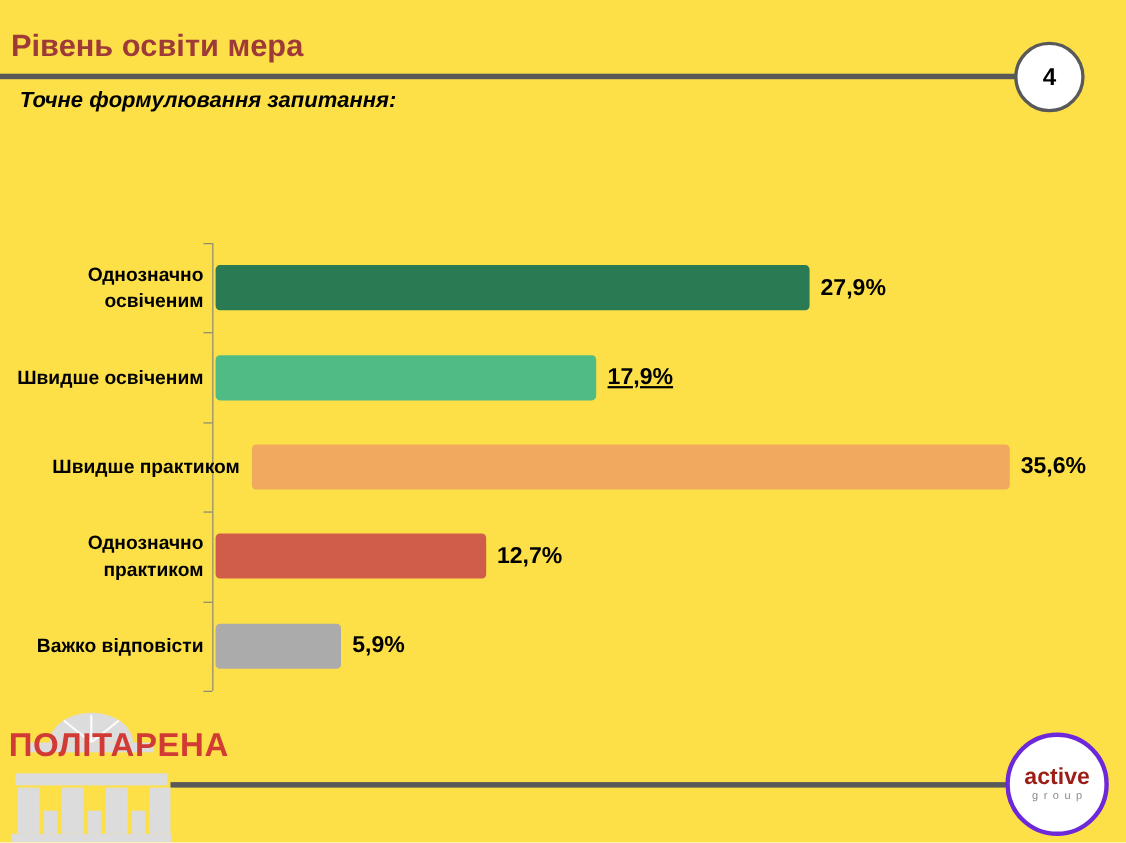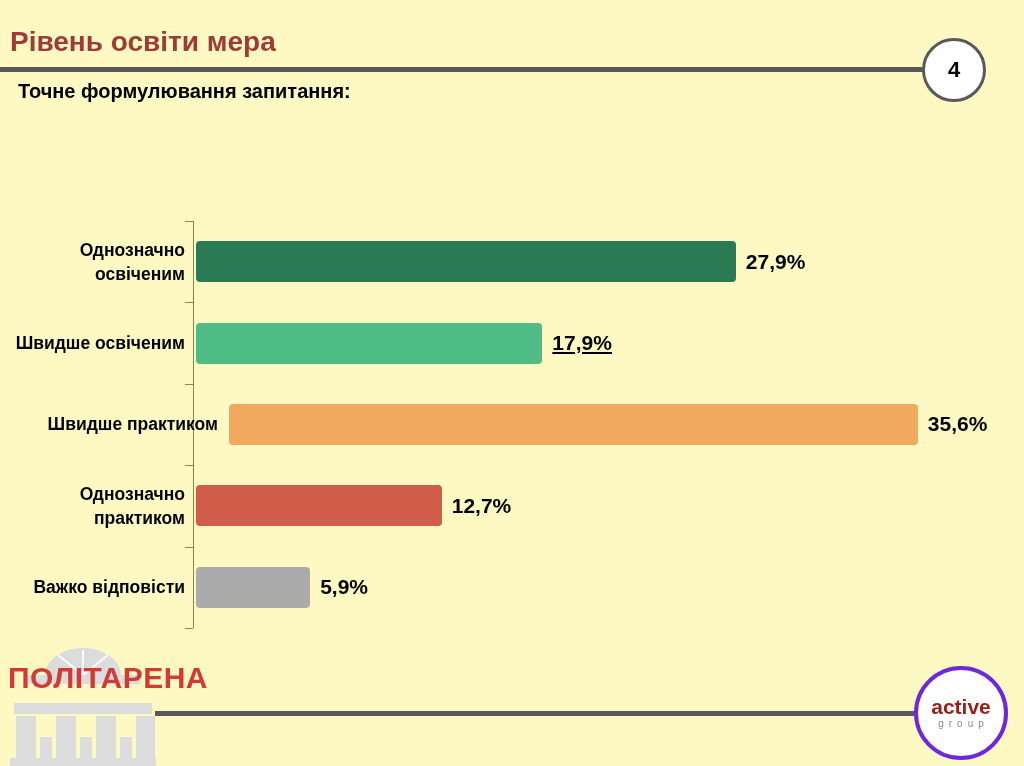--- a/index.html
+++ b/index.html
@@ -1,36 +1,36 @@
 <!DOCTYPE html>
 <html><head>
 <meta charset="utf-8">
 <style>
   html,body{margin:0;padding:0;background:#fff;}
   #page{
-    position:relative;width:1024px;height:766px;background:#fef9c3;
+    position:relative;width:1024px;height:766px;background:#fde047;
     font-family:"Liberation Sans",sans-serif;overflow:hidden;
   }
   
   #slide-title{
     position:absolute;left:10px;top:26px;
     font-size:28px;font-weight:bold;color:#9e3b38;letter-spacing:0;
   }
   #header-line{
     position:absolute;left:0;top:67px;width:925px;height:5px;background:#595959;
   }
   #page-badge{
     position:absolute;left:922px;top:38px;width:58px;height:58px;
     border:3px solid #595959;border-radius:50%;background:#fff;
     display:flex;align-items:center;justify-content:center;
     font-size:22px;font-weight:bold;color:#000;z-index:5;
   }
   
   #question-heading{
-    position:absolute;left:18px;top:80px;font-size:20px;font-weight:bold;color:#000;
+    position:absolute;left:18px;top:80px;font-size:20px;font-weight:bold;color:#000;font-style:italic;
   }
   #question-text{
     position:absolute;left:18px;top:108px;width:1000px;
     font-size:20px;font-style:italic;color:#000;line-height:28px;
   }
   
   #chart{position:absolute;left:0;top:221px;width:1024px;height:407px;}
   .chart-row{position:absolute;left:0;width:1024px;}
   .cat-label{
     position:absolute;left:0;width:185px;top:50%;transform:translateY(-50%);

